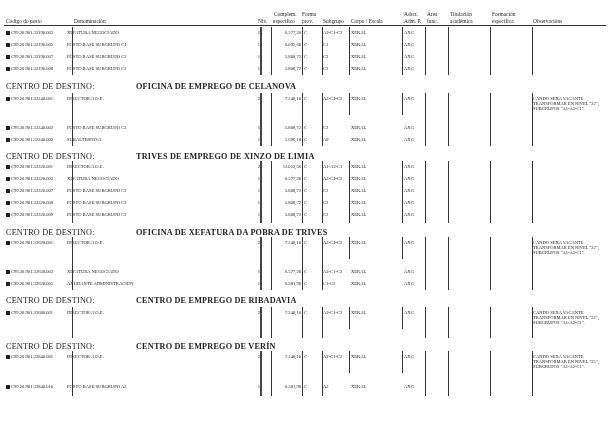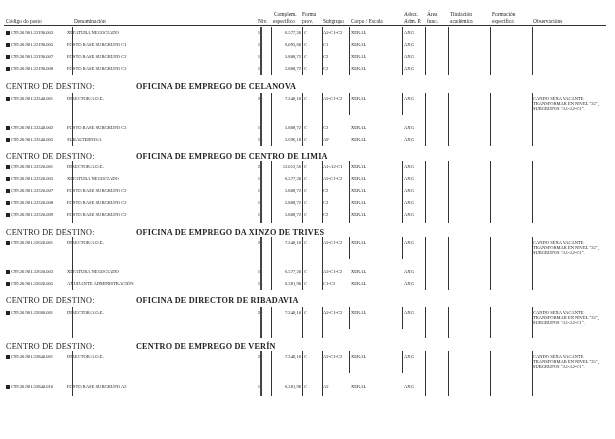--- a/index.html
+++ b/index.html
@@ -125,21 +125,21 @@
     <span class="cell niv">10</span>
     <span class="cell comp">5.696,18</span>
     <span class="cell forma">C</span>
     <span class="cell sub">AP</span>
     <span class="cell corpo">XERAL</span>
     <span class="cell adscr">AXG</span>
   </div>
 
   <div class="section" style="top:152px;">
     <span class="lbl">CENTRO DE DESTINO:</span>
-    <span class="name">OFICINA DE EMPREGO DE CENTRO DE LIMIA</span>
+    <span class="name">TRIVES DE EMPREGO DE XINZO DE LIMIA</span>
   </div>
   <div class="row" style="top:164px;">
     <span class="cell code"><span class="box"></span><span>C99.20.901.32320.001</span></span>
     <span class="cell den">DIRECTOR/A O.E.</span>
     <span class="cell niv">25</span>
     <span class="cell comp">12.012,56</span>
     <span class="cell forma">C</span>
     <span class="cell sub">A1-A2-C1</span>
     <span class="cell corpo">XERAL</span>
     <span class="cell adscr">AXG</span>
@@ -180,21 +180,21 @@
     <span class="cell niv">12</span>
     <span class="cell comp">5.808,72</span>
     <span class="cell forma">C</span>
     <span class="cell sub">C2</span>
     <span class="cell corpo">XERAL</span>
     <span class="cell adscr">AXG</span>
   </div>
 
   <div class="section" style="top:228px;">
     <span class="lbl">CENTRO DE DESTINO:</span>
-    <span class="name">OFICINA DE EMPREGO DA XINZO DE TRIVES</span>
+    <span class="name">OFICINA DE XEFATURA DA POBRA DE TRIVES</span>
   </div>
   <div class="row" style="top:240px;">
     <span class="cell code"><span class="box"></span><span>C99.20.901.32620.001</span></span>
     <span class="cell den">DIRECTOR/A O.E.</span>
     <span class="cell niv">20</span>
     <span class="cell comp">7.240,10</span>
     <span class="cell forma">C</span>
     <span class="cell sub">A2-C1-C2</span>
     <span class="cell corpo">XERAL</span>
     <span class="cell adscr">AXG</span>
@@ -216,21 +216,21 @@
     <span class="cell niv">16</span>
     <span class="cell comp">6.381,90</span>
     <span class="cell forma">C</span>
     <span class="cell sub">C1-C2</span>
     <span class="cell corpo">XERAL</span>
     <span class="cell adscr">AXG</span>
   </div>
 
   <div class="section" style="top:296px;">
     <span class="lbl">CENTRO DE DESTINO:</span>
-    <span class="name">OFICINA DE DIRECTOR DE RIBADAVIA</span>
+    <span class="name">CENTRO DE EMPREGO DE RIBADAVIA</span>
   </div>
   <div class="row" style="top:310px;">
     <span class="cell code"><span class="box"></span><span>C99.20.901.32680.001</span></span>
     <span class="cell den">DIRECTOR/A O.E.</span>
     <span class="cell niv">20</span>
     <span class="cell comp">7.240,10</span>
     <span class="cell forma">C</span>
     <span class="cell sub">A2-C1-C2</span>
     <span class="cell corpo">XERAL</span>
     <span class="cell adscr">AXG</span>

